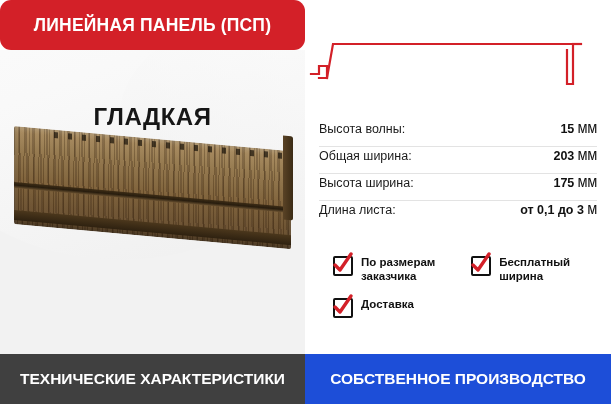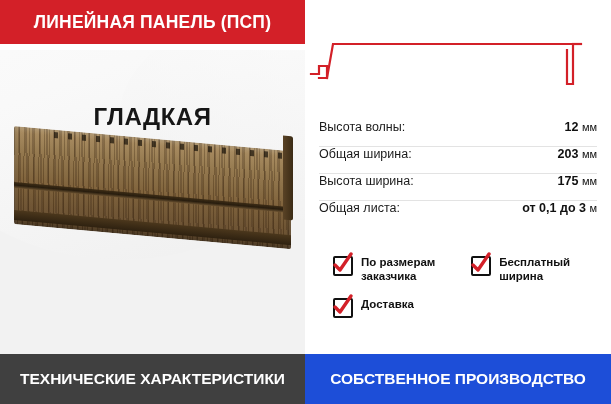--- a/index.html
+++ b/index.html
@@ -26,25 +26,26 @@
     left: 0;
     top: 0;
     width: 305px;
     height: 404px;
   }
   .header-bar {
     position: absolute;
     left: 0;
     top: 0;
     width: 305px;
-    height: 44px;
+    height: 50px;
     background: #d32028;
     display: flex;
     align-items: center;
     justify-content: center;
+    border-radius: 11px;
   }
   .header-bar .title {
     color: #ffffff;
     font-size: 17.5px;
     font-weight: bold;
     letter-spacing: 0.2px;
     white-space: nowrap;
   }
   .left-body {
     position: absolute;
@@ -224,21 +225,22 @@
     color: #1a1a1a;
   }
   .spec-value {
     font-size: 12.5px;
     color: #111111;
     font-weight: bold;
     white-space: nowrap;
   }
   .spec-value .unit {
     font-weight: normal;
-    font-size: 11px;
+    font-size: 16px;
+    font-family: Liberation Mono, monospace;
   }
 
   
   .features {
     position: absolute;
     left: 28px;
     top: 255px;
     width: 282px;
   }
   .feat-row {
@@ -344,35 +346,35 @@
 
           <path d="M268,22 L276,22"></path>
         </g>
       </svg>
     </div>
 
     <div class="specs">
 
       <div class="spec-row">
         <span class="spec-label">Высота волны:</span>
-        <span class="spec-value"><span>12</span> <span class="unit">мм</span></span>
+        <span class="spec-value"><span>15</span> <span class="unit">мм</span></span>
       </div>
 
       <div class="spec-row">
         <span class="spec-label">Общая ширина:</span>
         <span class="spec-value"><span>203</span> <span class="unit">мм</span></span>
       </div>
 
       <div class="spec-row">
         <span class="spec-label">Высота ширина:</span>
         <span class="spec-value"><span>175</span> <span class="unit">мм</span></span>
       </div>
 
       <div class="spec-row">
-        <span class="spec-label">Общая листа:</span>
+        <span class="spec-label">Длина листа:</span>
         <span class="spec-value"><span>от 0,1 до 3</span> <span class="unit">м</span></span>
       </div>
 
     </div>
 
     <div class="features">
 
       <div class="feat-row">
 
         <div class="feat-item">

